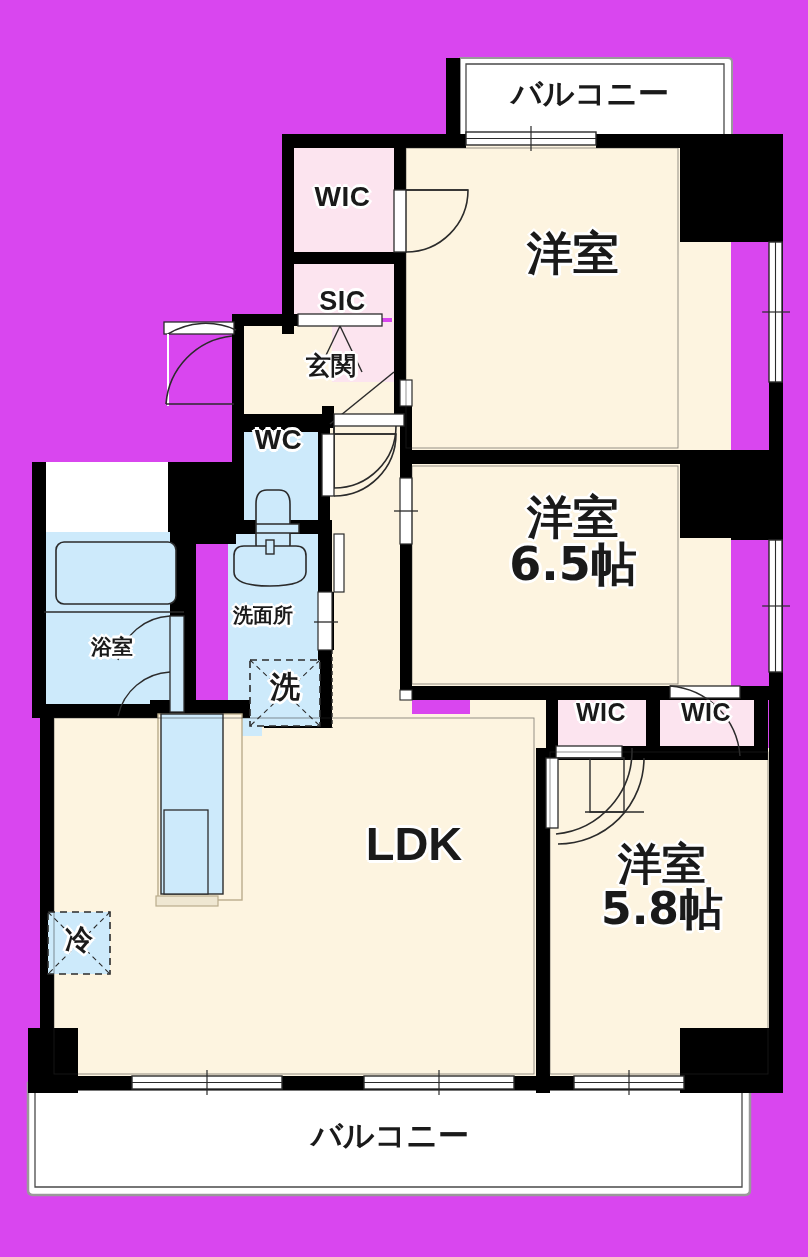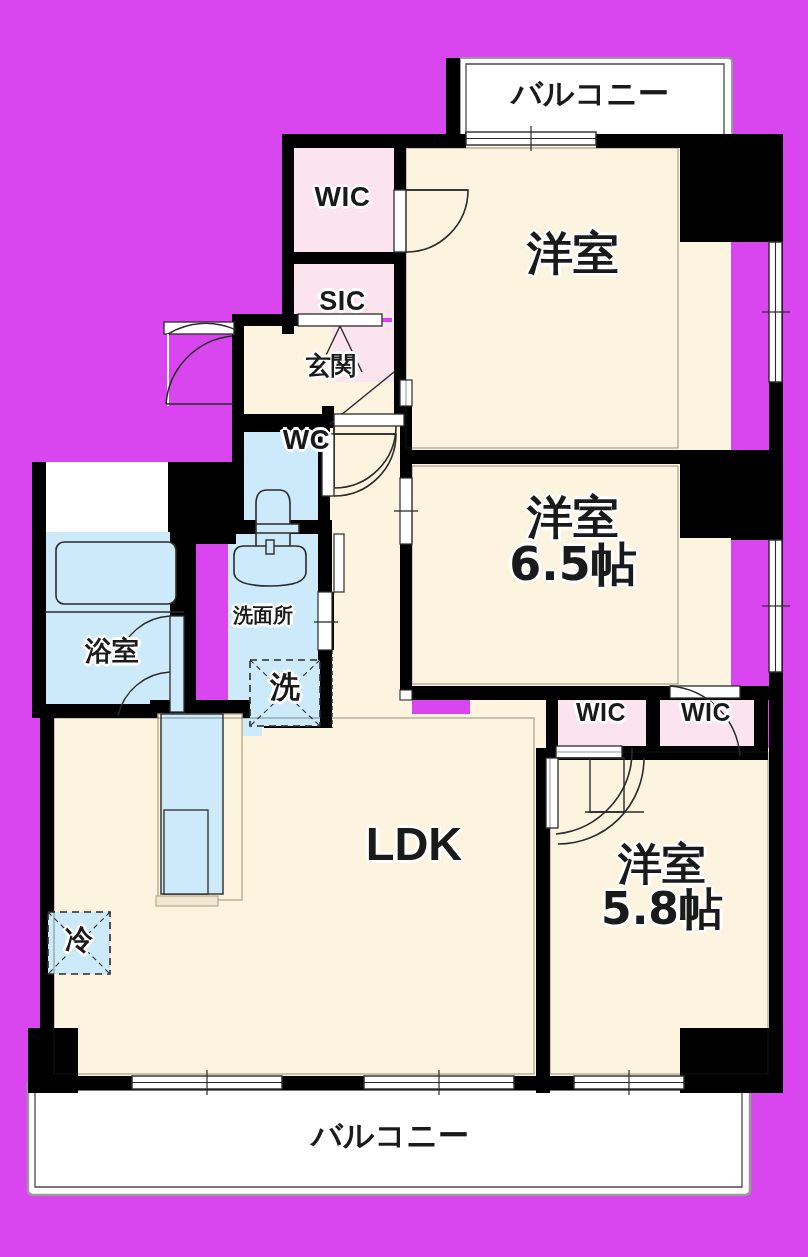--- a/index.html
+++ b/index.html
@@ -350,23 +350,23 @@
 </svg>
 
 <div class="lbl jp" style="left:490px;top:78px;width:200px;font-size:31px;">バルコニー</div>
 
 <div class="lbl lat" style="left:290px;top:183px;width:105px;font-size:28px;">WIC</div>
 
 <div class="lbl lat" style="left:290px;top:272px;width:105px;font-size:27px;margin-top:16px;">SIC</div>
 
 <div class="lbl jp" style="left:276px;top:353px;width:110px;font-size:25px;">玄関</div>
 
-<div class="lbl lat" style="left:244px;top:426px;width:69px;font-size:28px;margin-left:28px;">WC</div>
-
-<div class="lbl jp" style="left:52px;top:637px;width:120px;font-size:27px;">浴室</div>
+<div class="lbl lat" style="left:244px;top:426px;width:69px;font-size:28px;">WC</div>
+
+<div class="lbl jp" style="left:52px;top:637px;width:120px;font-size:21px;">浴室</div>
 
 <div class="lbl jp" style="left:198px;top:605px;width:130px;font-size:20px;">洗面所</div>
 
 <div class="lbl jp" style="left:250px;top:672px;width:70px;font-size:30px;">洗</div>
 
 <div class="lbl jp" style="left:48px;top:926px;width:62px;font-size:28px;">冷</div>
 
 <div class="lbl jp two-line" style="left:468px;top:230px;width:210px;font-size:46px;">
   <span>洋室</span>
 </div>

